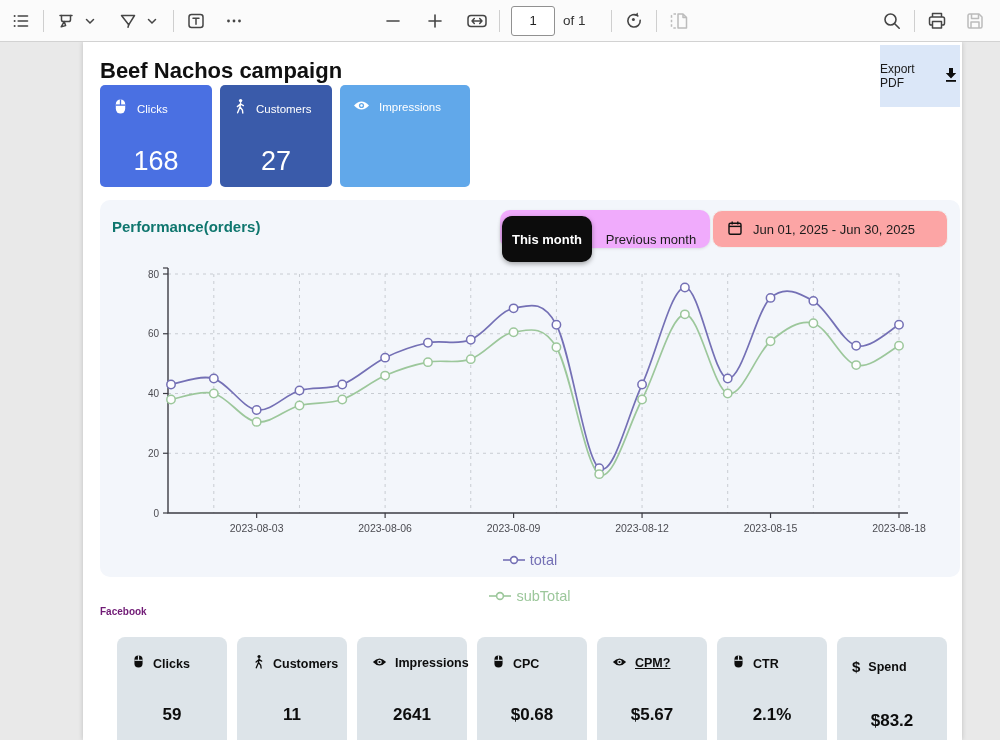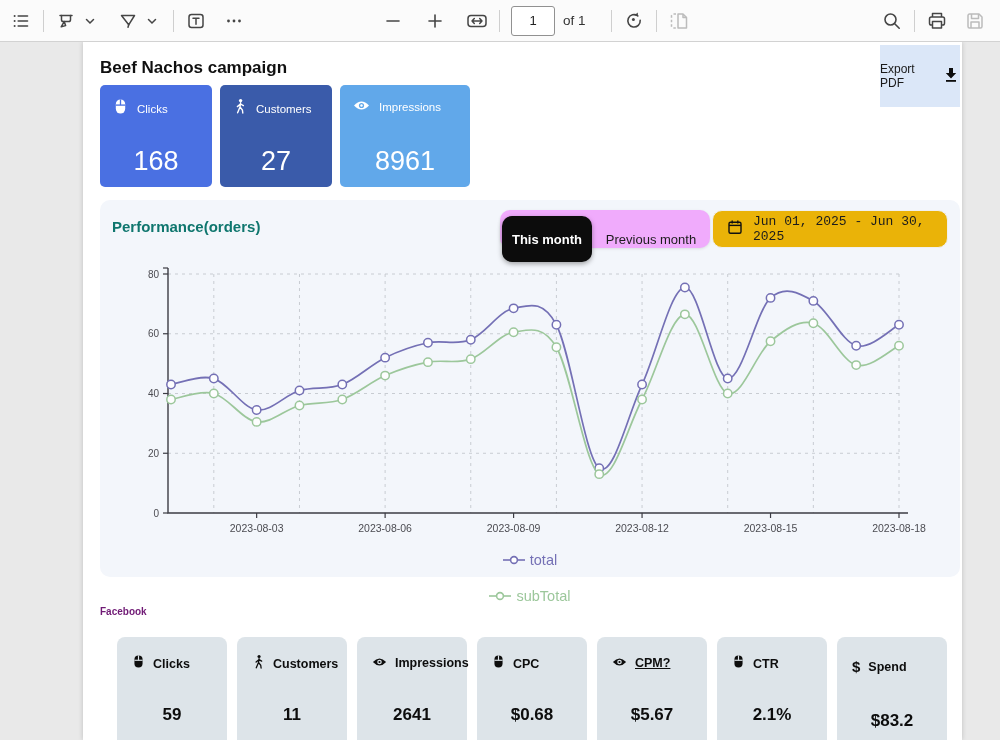--- a/index.html
+++ b/index.html
@@ -19,21 +19,21 @@
   .tb-btn.disabled { color:#b8b8b8; }
   .tb-btn svg { display:block; }
   .tb-sep { width:1px; height:22px; background:#cfcfcf; margin:0 7px; }
   .page-input { width:44px; height:30px; border:1px solid #919191; border-radius:3px; background:#fff;
                 text-align:center; font-size:13px; color:#222; margin:0 8px 0 4px; }
   .page-count { font-size:13.5px; color:#333; margin-right:18px; white-space:nowrap; }
 
   
   .page { position:absolute; left:83px; top:42px; width:879px; height:698px; background:#fff;
           box-shadow:0 0 5px rgba(0,0,0,.18); }
-  .doc-title { position:absolute; left:17px; top:16px; font-size:17px; font-weight:700; color:#101010; }
+  .doc-title { position:absolute; left:17px; top:16px; font-size:22px; font-weight:700; color:#101010; }
   .export-btn { position:absolute; left:797px; top:3px; width:80px; height:62px; background:#dbe7f8;
                 display:flex; flex-direction:row; align-items:center; justify-content:center; gap:3px;
                 cursor:pointer; }
   .export-btn span { font-size:12px; color:#1a1a1a; }
 
   
   .sum-cards { position:absolute; left:17px; top:43px; display:flex; gap:8px; }
   .sum-card { height:102px; border-radius:5px; color:#fff; position:relative; cursor:default; }
   .sum-card.w1 { width:112px; } .sum-card.w2 { width:112px; } .sum-card.w3 { width:130px; }
   .sum-head { display:flex; align-items:center; gap:9px; padding:13px 0 0 13px; }
@@ -44,23 +44,23 @@
   .chart-panel { position:absolute; left:17px; top:158px; width:860px; height:377px;
                  background:#f3f6fb; border-radius:10px; }
   .panel-title { position:absolute; left:12px; top:18px; font-size:15px; font-weight:600; color:#0f766e; }
   .toggle-box { position:absolute; left:400px; top:10px; width:210px; height:38px; background:#f0abfc;
                 border-radius:10px; box-shadow:0 1px 3px rgba(0,0,0,.10); }
   .tab-sel { position:absolute; left:2px; top:6px; width:90px; height:46px; background:#0c0c0c;
              border-radius:10px; color:#fff; font-size:13px; font-weight:600; display:flex;
              align-items:center; justify-content:center; box-shadow:0 2px 5px rgba(0,0,0,.35); cursor:pointer; }
   .tab-unsel { position:absolute; left:92px; top:10px; width:118px; height:38px; color:#1c1c1c;
                font-size:13px; display:flex; align-items:center; justify-content:center; cursor:pointer; }
-  .date-box { position:absolute; left:612px; top:10px; width:236px; height:38px; background:#eab308;
+  .date-box { position:absolute; left:612px; top:10px; width:236px; height:38px; background:#fca5a5;
               border-radius:10px; border:1px solid #f0f0f0; display:flex; align-items:center; gap:10px;
-              padding-left:14px; cursor:pointer;font-family:Liberation Mono, monospace; }
+              padding-left:14px; cursor:pointer; }
   .date-box span { font-size:13px; color:#1c1c1c; }
   #chart { position:absolute; left:12px; top:62px; }
   .legend { position:absolute; left:0; top:352px; width:100%; display:flex; justify-content:center;
             gap:20px; align-items:center;flex-direction:column; }
   .legend-item { display:flex; align-items:center; gap:5px; font-size:14.5px; cursor:pointer; }
 
   
   .fb-heading { position:absolute; left:17px; top:564px; font-size:10px; font-weight:700; color:#701a75; }
   .fb-cards { position:absolute; left:34px; top:595px; display:flex; gap:10px; }
   .fb-card { width:110px; height:110px; background:#dde4e9; border-radius:8px; position:relative; }
@@ -264,21 +264,20 @@
       <div class="sum-card w3" style="background: rgb(97, 168, 234); --bg: #61a8ea;">
         <div class="sum-head">
           <span>
             <svg width="17" height="13" viewBox="0 0 17 13">
                 <path d="M1 6.5 Q8.5 -1.5 16 6.5 Q8.5 14.5 1 6.5 Z" fill="#fff"></path>
                 <circle cx="8.5" cy="6.5" r="2.6" fill="var(--bg)"></circle>
                 <circle cx="8.5" cy="6.5" r="1.2" fill="#fff"></circle>
               </svg></span>
           <span class="sum-label">Impressions</span>
         </div>
-        <div class="sum-value">8961</div>
       </div>
     </div>
 
     <div class="chart-panel">
       <div class="panel-title">Performance(orders)</div>
 
       <div class="toggle-box">
         <div class="tab-sel">This month</div>
         <div class="tab-unsel">Previous month</div>
       </div>

